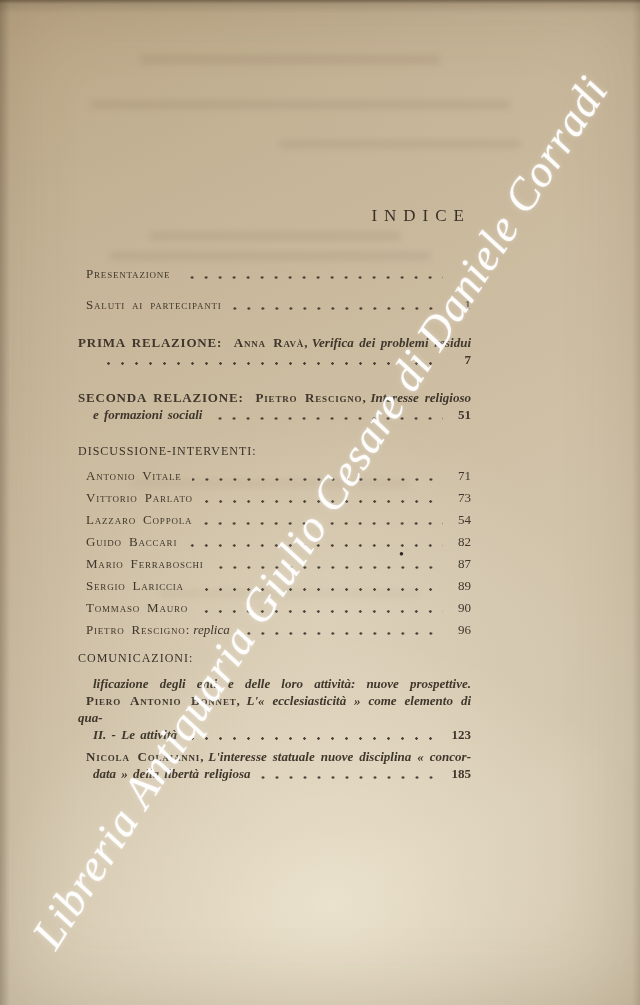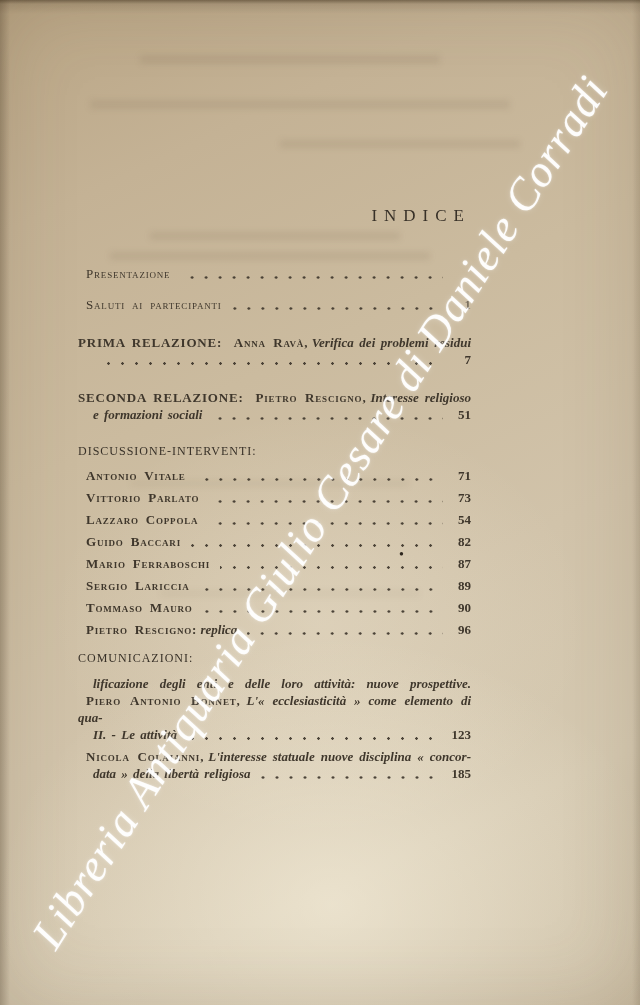--- a/index.html
+++ b/index.html
@@ -55,21 +55,21 @@
 
   .front .row { margin-bottom: 15px; }
   .front      { margin-bottom: 21px; }
 
   .entry      { font-size: 13px; line-height: 17px; margin-bottom: 21px; font-weight: bold; }
   .entry .l1  { text-align: justify; text-align-last: justify; }
   .cont       { padding-left: 15px; }
 
   .sec-header { font-size: 12px; letter-spacing: 1px; color: #383128; margin-bottom: 9px; }
   .section    { margin-top: 0; }
-  .items .row { margin-bottom: 6px; font-weight: bold; }
+  .items .row { margin-bottom: 6px; }
   .items      { margin-bottom: 13px; }
   .comms .entry { margin-bottom: 5px; }
 
   .stray-dot {
     position: absolute; z-index: 3;
     left: 399px; top: 547px;
     font-size: 14px; color: #2e271f;
     filter: blur(0.3px);
   }
 

